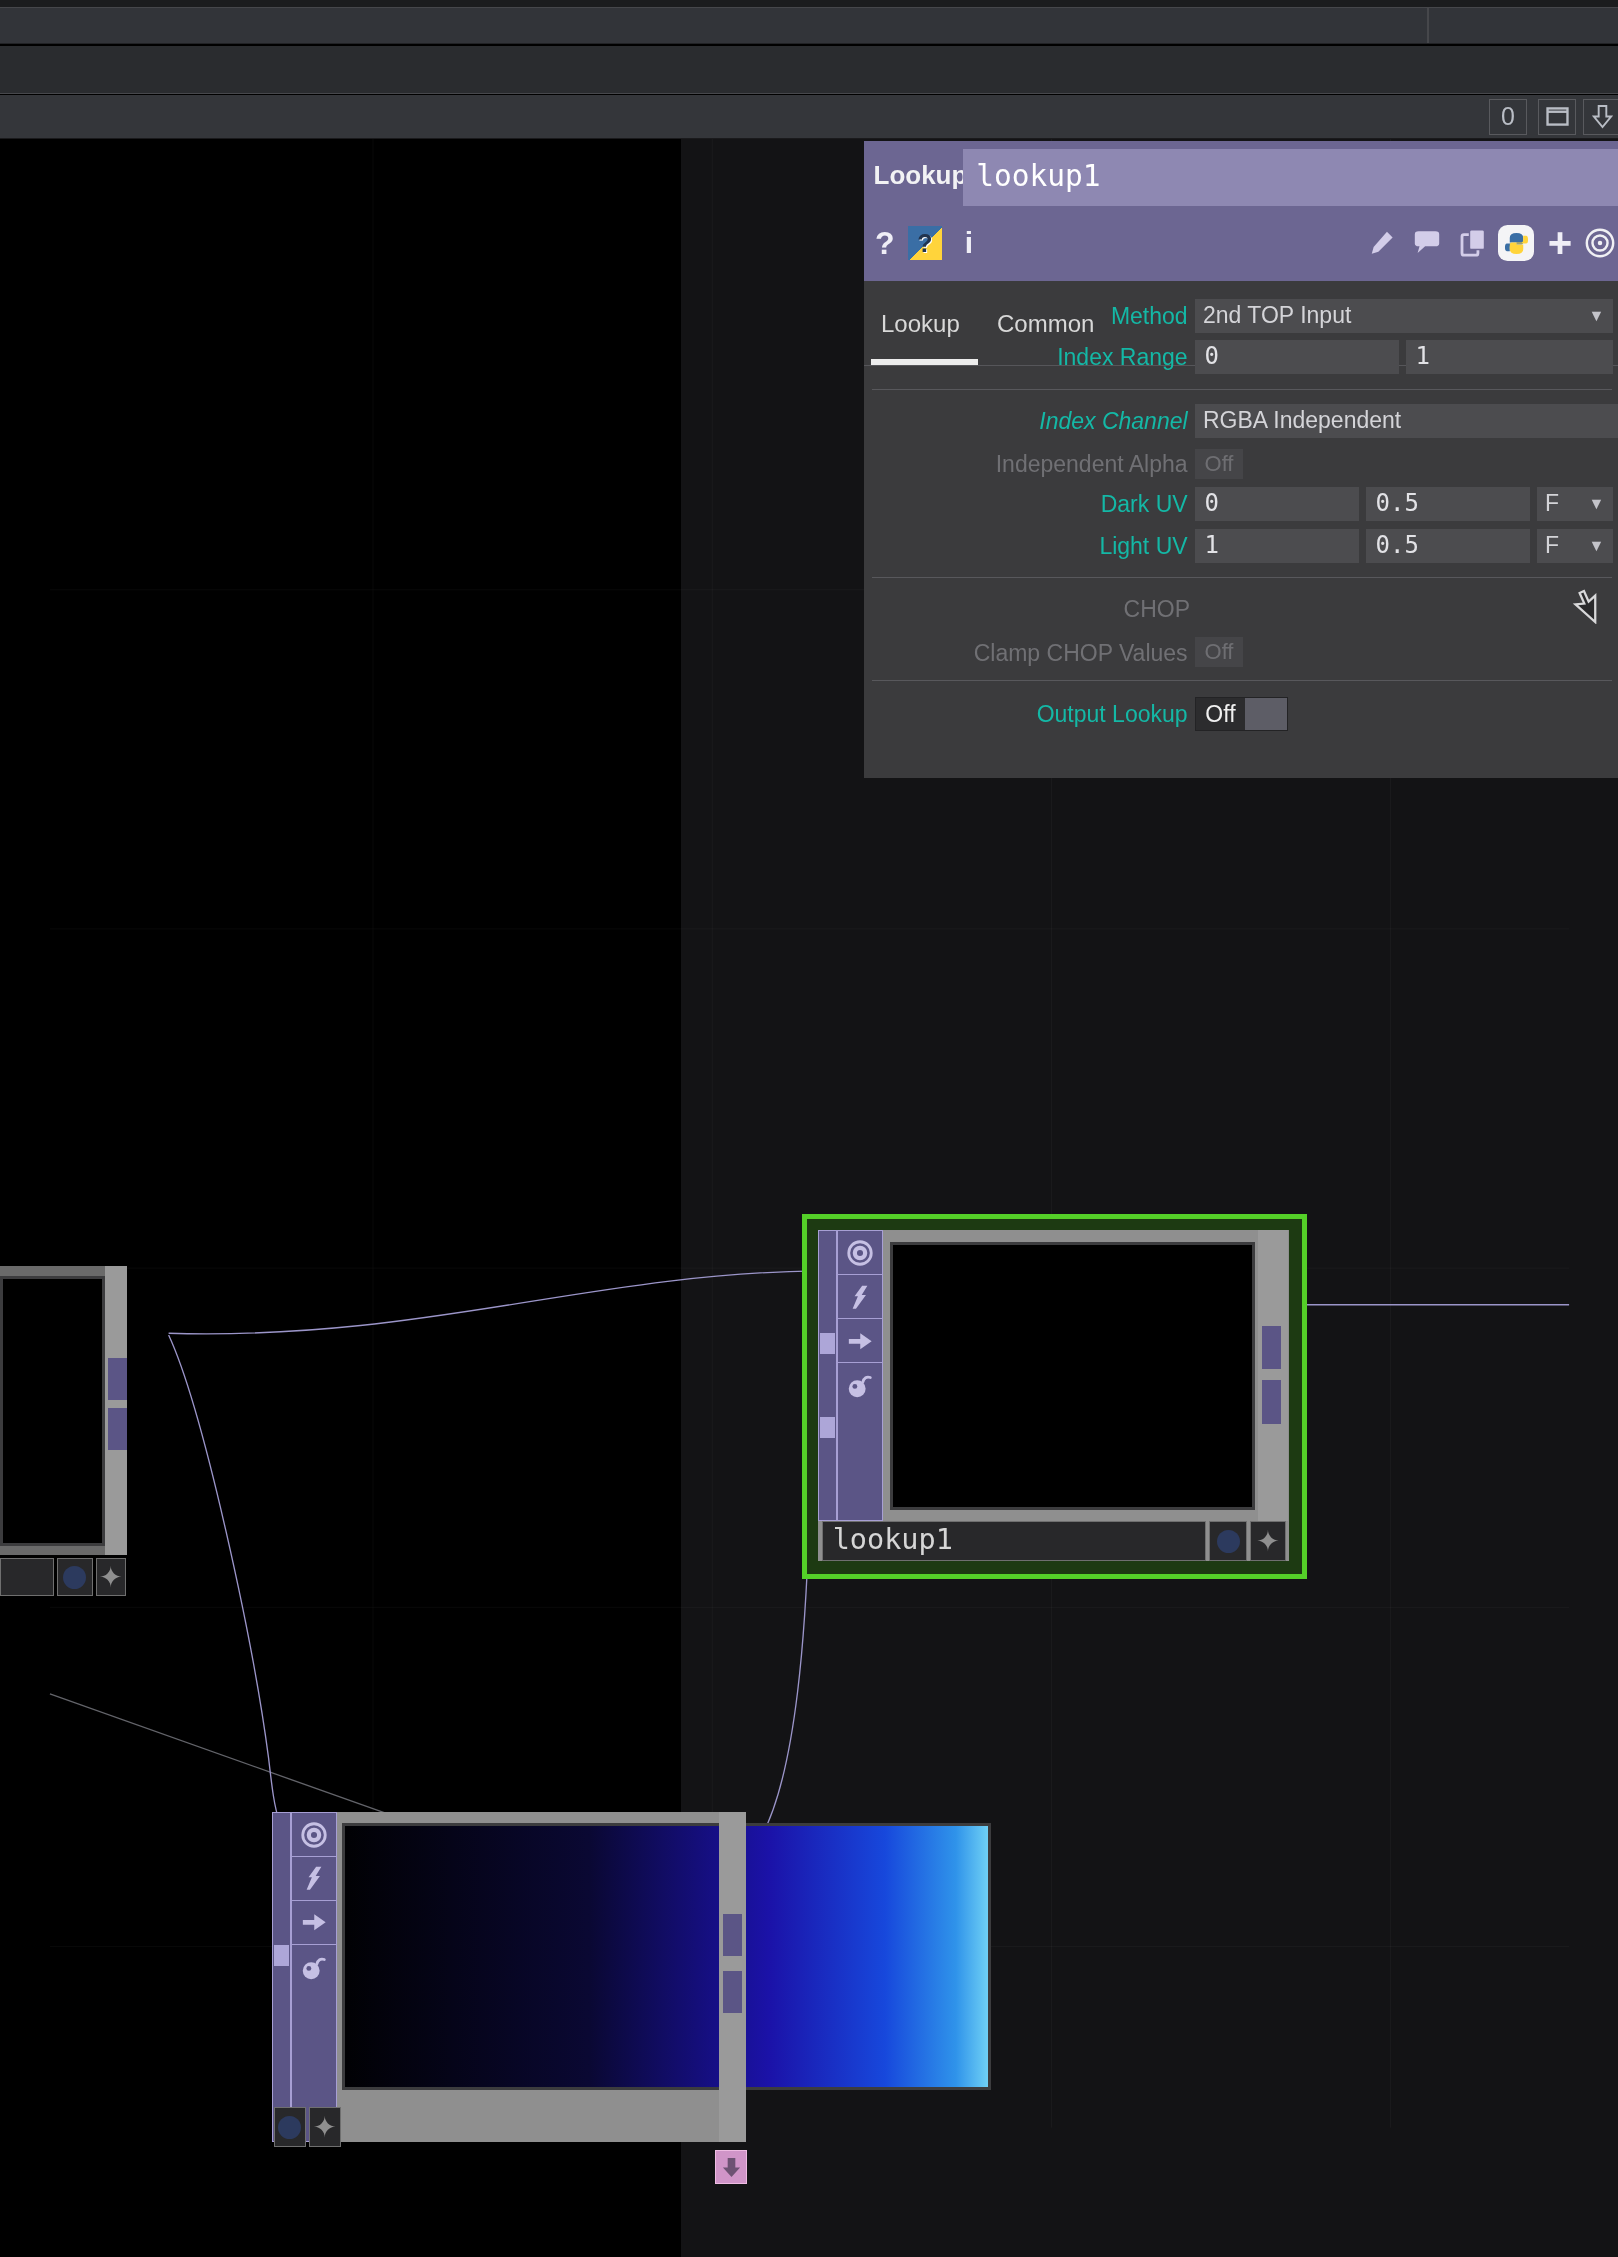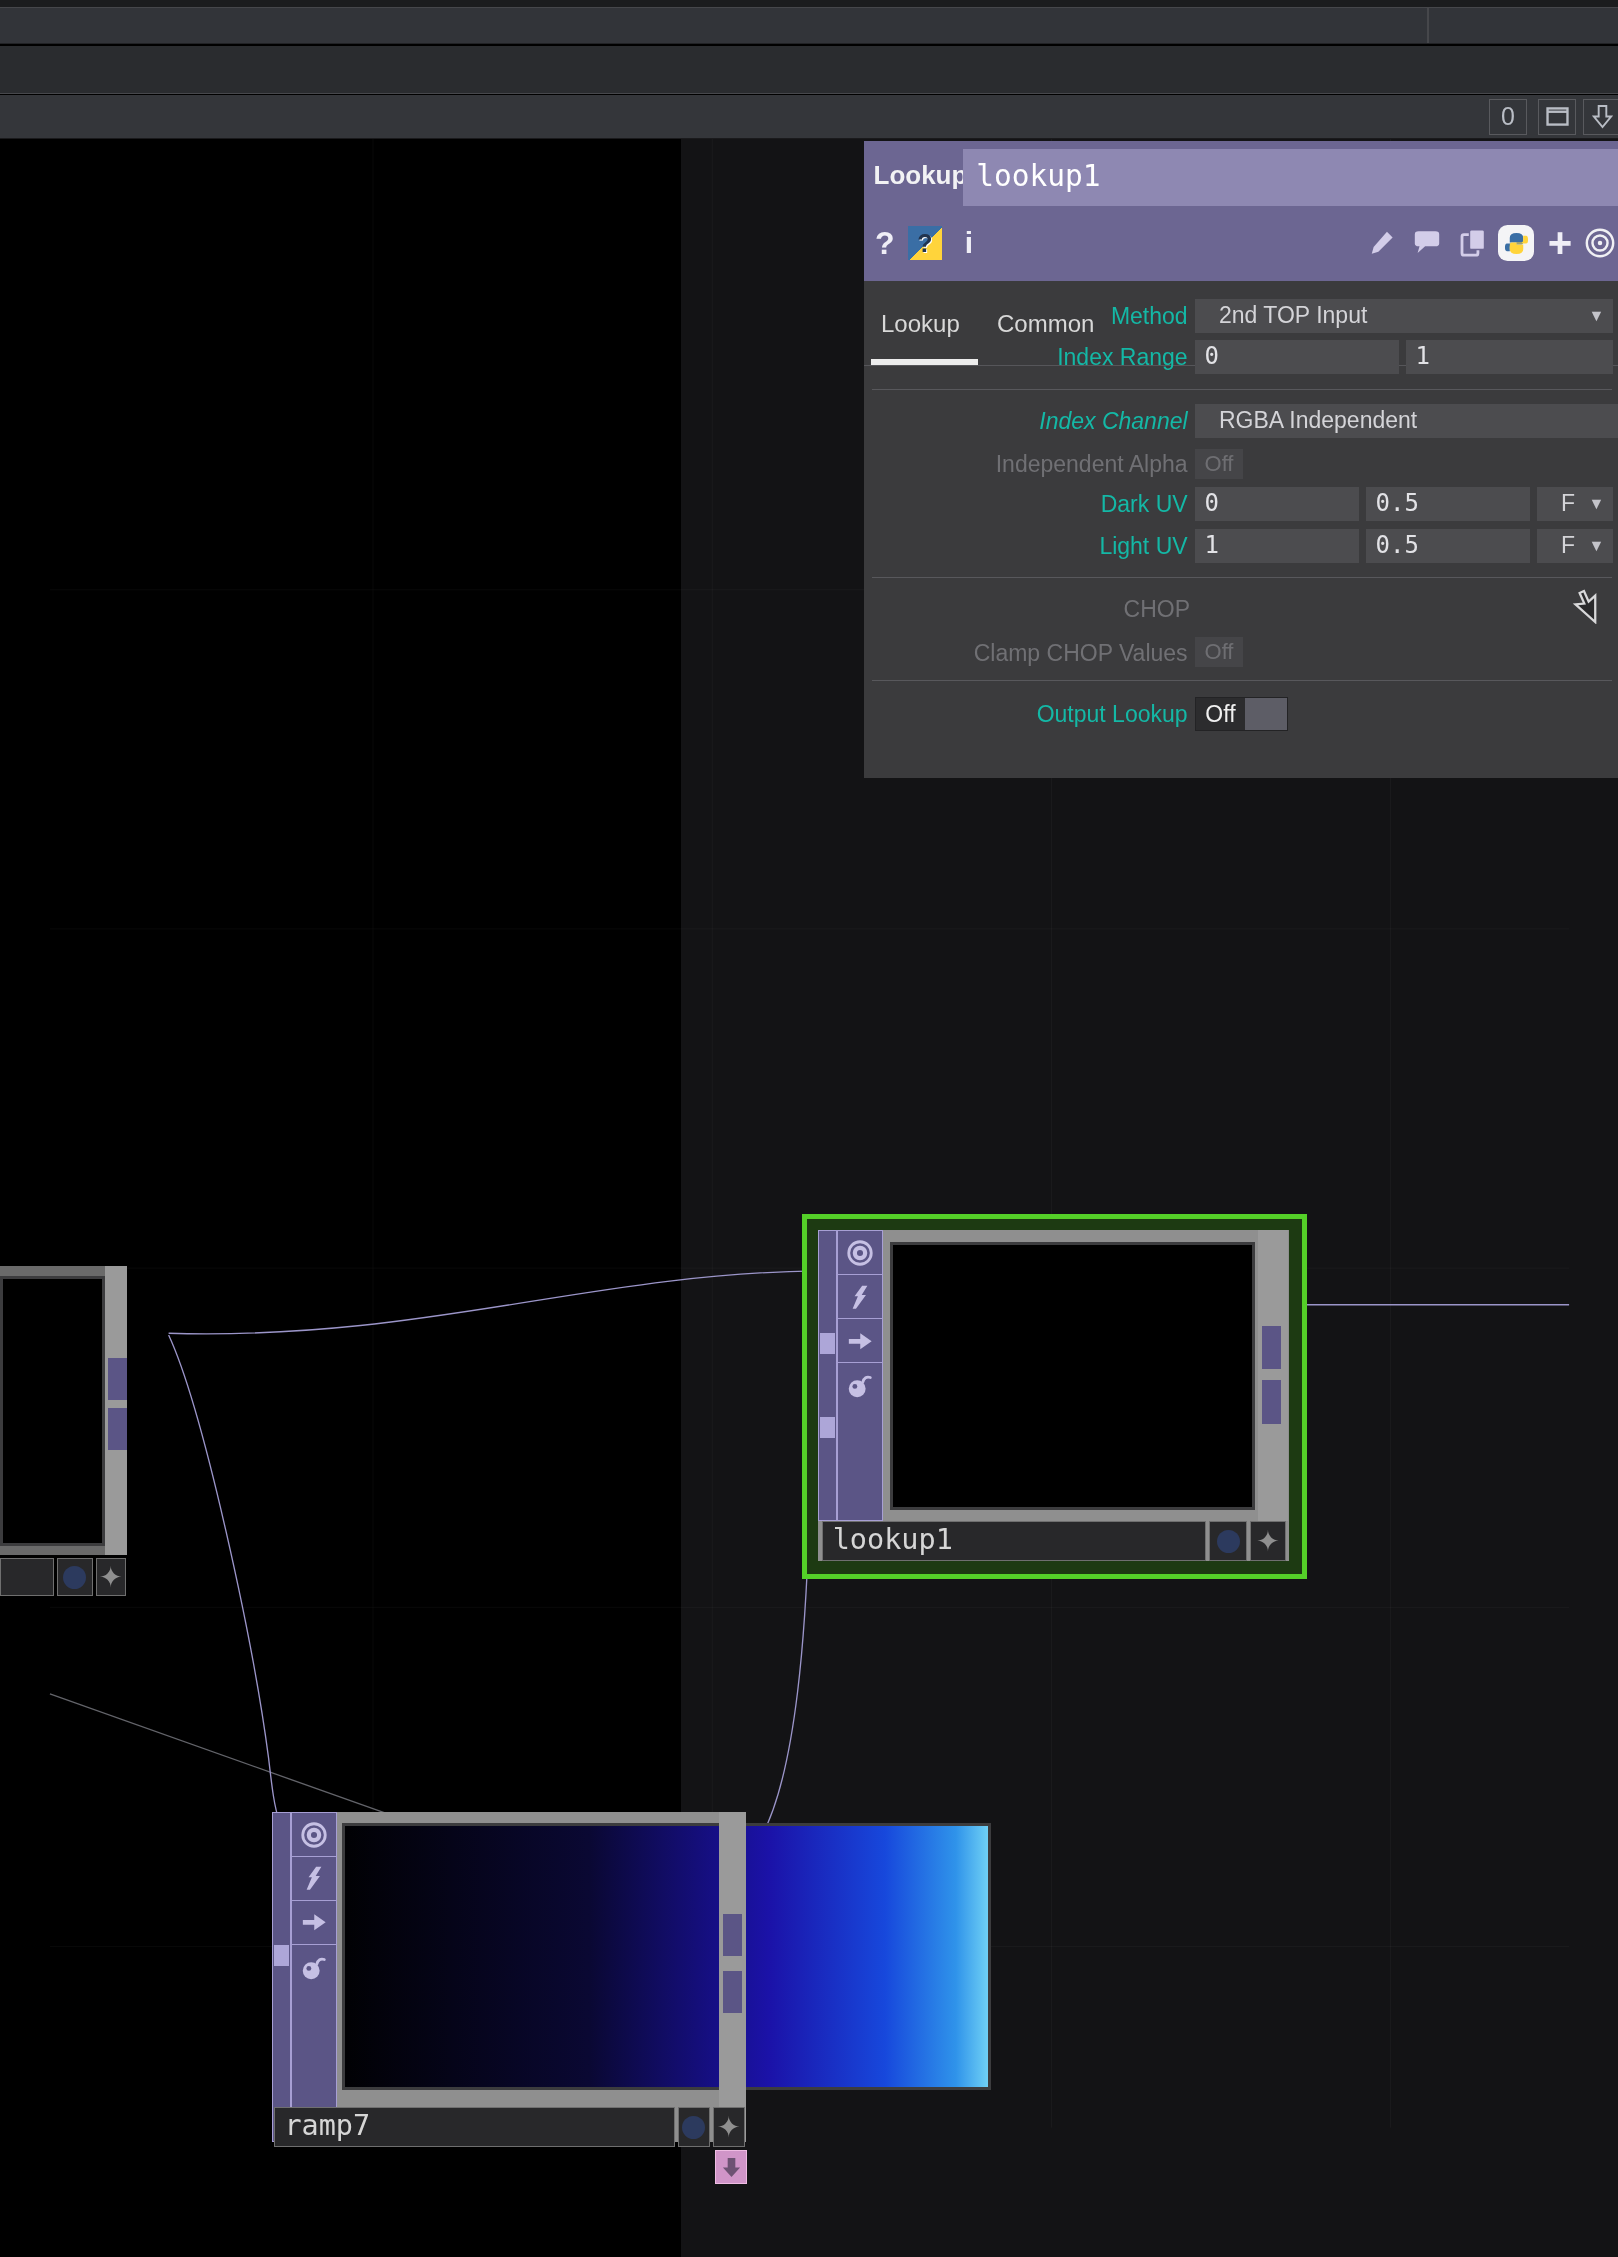--- a/index.html
+++ b/index.html
@@ -60,21 +60,21 @@
   .tab { position:absolute; top:169px; font-size:24px; color:#d8d8d8; cursor:default; }
   .tab-underline { position:absolute; left:6.7px; top:218px; width:107px; height:6.7px; background:#ececec; }
   .tabgroove { position:absolute; left:0; top:224px; width:755px; height:1px; background:#56565a; }
   .groove { position:absolute; left:7.6px; width:740px; height:1px; background:#58585c; }
   .plabel { position:absolute; width:316px; text-align:right; font-size:23px; color:#14b8a6; line-height:34px; }
   .plabel.dis { color:#707074; }
   .pfield { position:absolute; height:34px; background:var(--field_bg);
     color:#e2e2e6; font-family:"DejaVu Sans Mono", monospace; font-size:24px;
     line-height:32px; padding-left:9.5px; }
   .pdrop { position:absolute; height:34px; background:var(--field_bg); color:#d4d4d8;
-    font-size:23px; line-height:33px; padding-left:24px; }
+    font-size:23px; line-height:33px; padding-left:8px; }
   .darr { position:absolute; right:8.6px; top:0; color:#c3c3c9; font-size:16px; line-height:34px; }
   .offdis { position:absolute; width:48px; height:30px; background:#454548; color:#6e6e72;
     font-size:22px; text-align:center; line-height:29.5px; }
   .toggle { position:absolute; height:34px; display:flex; border:1px solid #232325; }
   .tog-label { width:49px; background:#2c2c2e; color:#f0f0f0; font-size:23px; text-align:center; line-height:32px; }
   .tog-knob { width:42px; background:#5d5d66; }
   
   #cursor { position:absolute; left:1567px; top:588px; }
 </style>
 </head>
@@ -174,21 +174,20 @@
               <path d="M19 13 Q21 6 27 8" fill="none" stroke="#c6c0e4" stroke-width="3" stroke-linecap="round"></path>
             </svg>
         </div>
       </div>
       <div class="preview" style="left:70px; top:11.4px; width:649px; height:267px; background-image:var(--ramp_gradient);"></div>
       <div class="outcol" style="left:447px; top:0; width:27px; height:330px; background:#9a9a9a;">
         <div class="outtab" style="top:102px; height:42px;"></div>
         <div class="outtab" style="top:159px; height:42px;"></div>
       </div>
       <div class="namebar" style="left:1.9px; top:295px; width:474px; height:40px;">
-        <div class="namefield" style="width:401px;">ramp7</div>
         <div class="cell" style="width:32px;">
           <div class="swatch"></div>
         </div>
         <div class="cell" style="width:32px;">
           <span class="star">✦</span>
         </div>
       </div>
     </div>
 
     <div class="pinkbtn" style="left:715px; top:2011px;">

